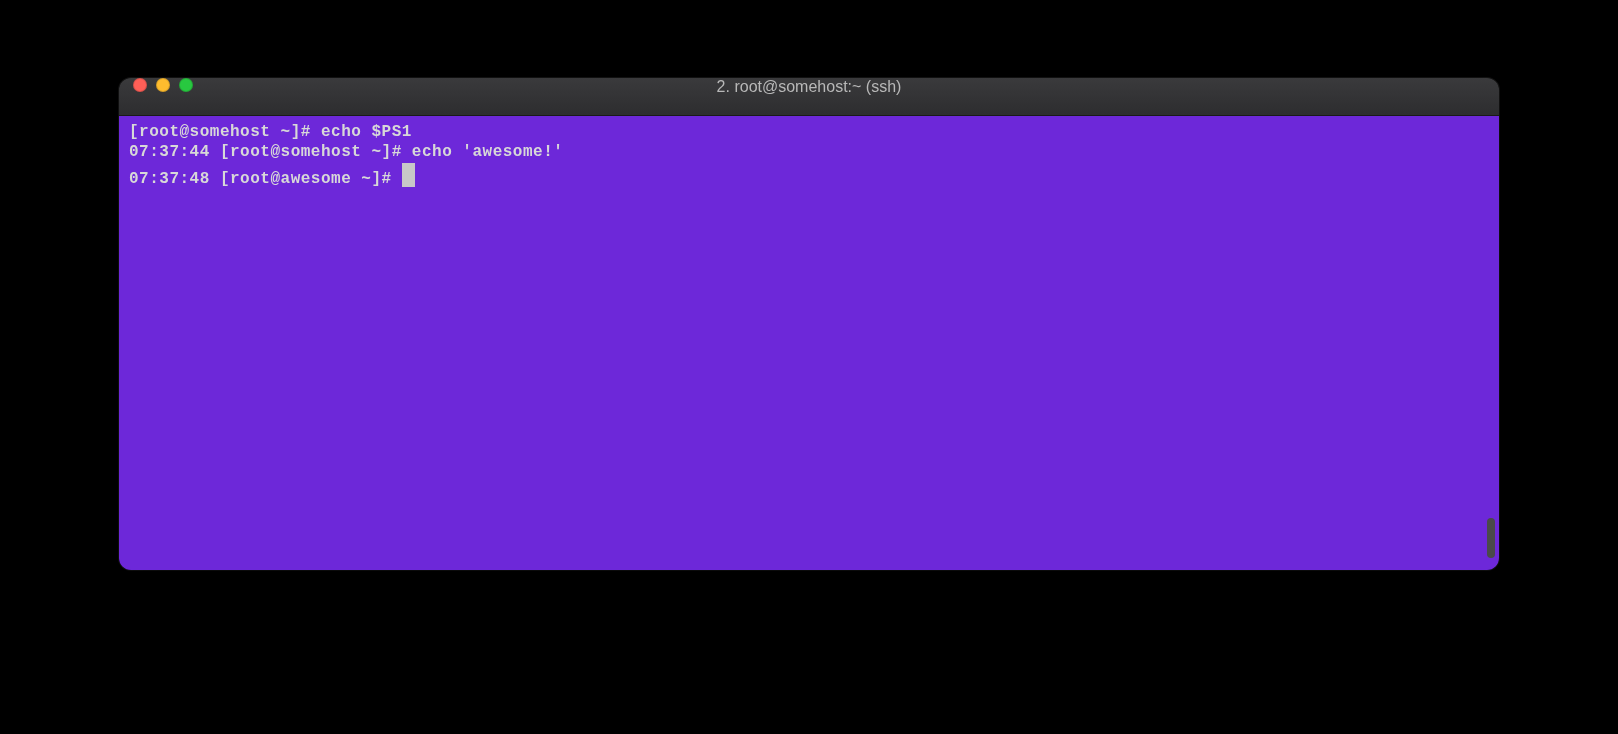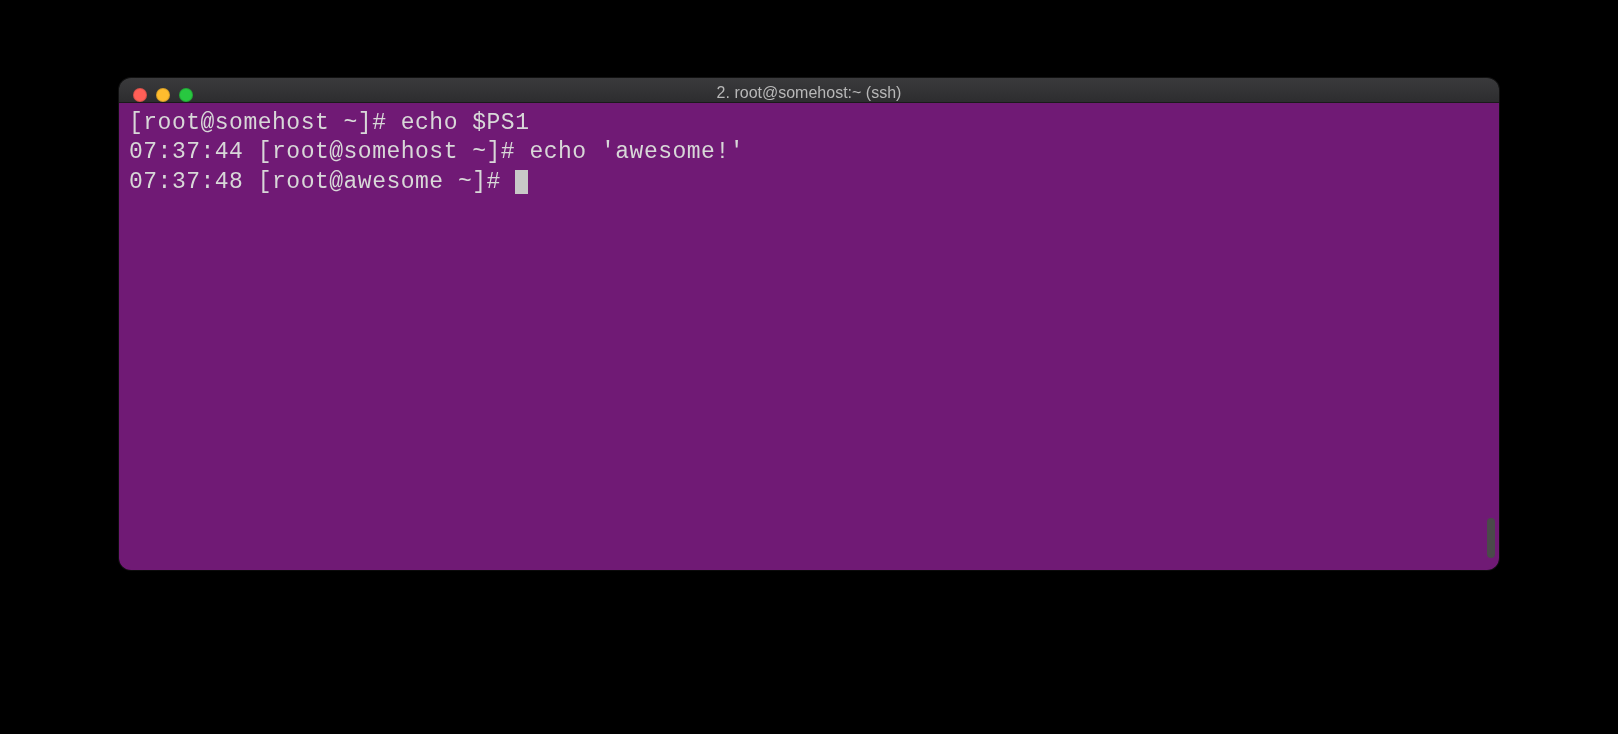--- a/index.html
+++ b/index.html
@@ -21,24 +21,24 @@
       height: 492px;
       background: #000000;
       border-radius: 12px;
       overflow: hidden;
       box-shadow: 0 20px 60px rgba(0,0,0,0.6), 0 0 0 1px rgba(255,255,255,0.08);
       display: flex;
       flex-direction: column;
       position: relative;
     }
     .title-bar {
-      height: 25px;
+      height: 38px;
       background: linear-gradient(to bottom, #3a3a3c, #2d2d2f);
       display: flex;
-      align-items: flex-end;
+      align-items: flex-start;
       padding: 0 14px;
       position: relative;
       border-bottom: 1px solid #1a1a1a;
     }
     .traffic-lights {
       display: flex;
       gap: 9px;
       align-items: center;
     }
     .traffic-light {
@@ -62,28 +62,29 @@
       position: absolute;
       left: 50%;
       transform: translateX(-50%);
       color: #b8b8b8;
       font-family: -apple-system, BlinkMacSystemFont, "Segoe UI", sans-serif;
       font-size: 16px;
       font-weight: 500;
     }
     .terminal-content {
       flex: 1;
-      background: #701a75;
+      background: #6d28d9;
       padding: 6px 10px;
       font-family: "SF Mono", Menlo, Monaco, "Courier New", monospace;
-      font-size: 23px;
+      font-size: 16px;
       line-height: 1.28;
       color: #d8d8d8;
       position: relative;
       overflow: hidden;
+      font-weight: bold;
     }
     .terminal-line {
       white-space: pre;
       letter-spacing: 0.5px;
     }
     .cursor {
       display: inline-block;
       width: 13px;
       height: 24px;
       background: #c8c8c8;

